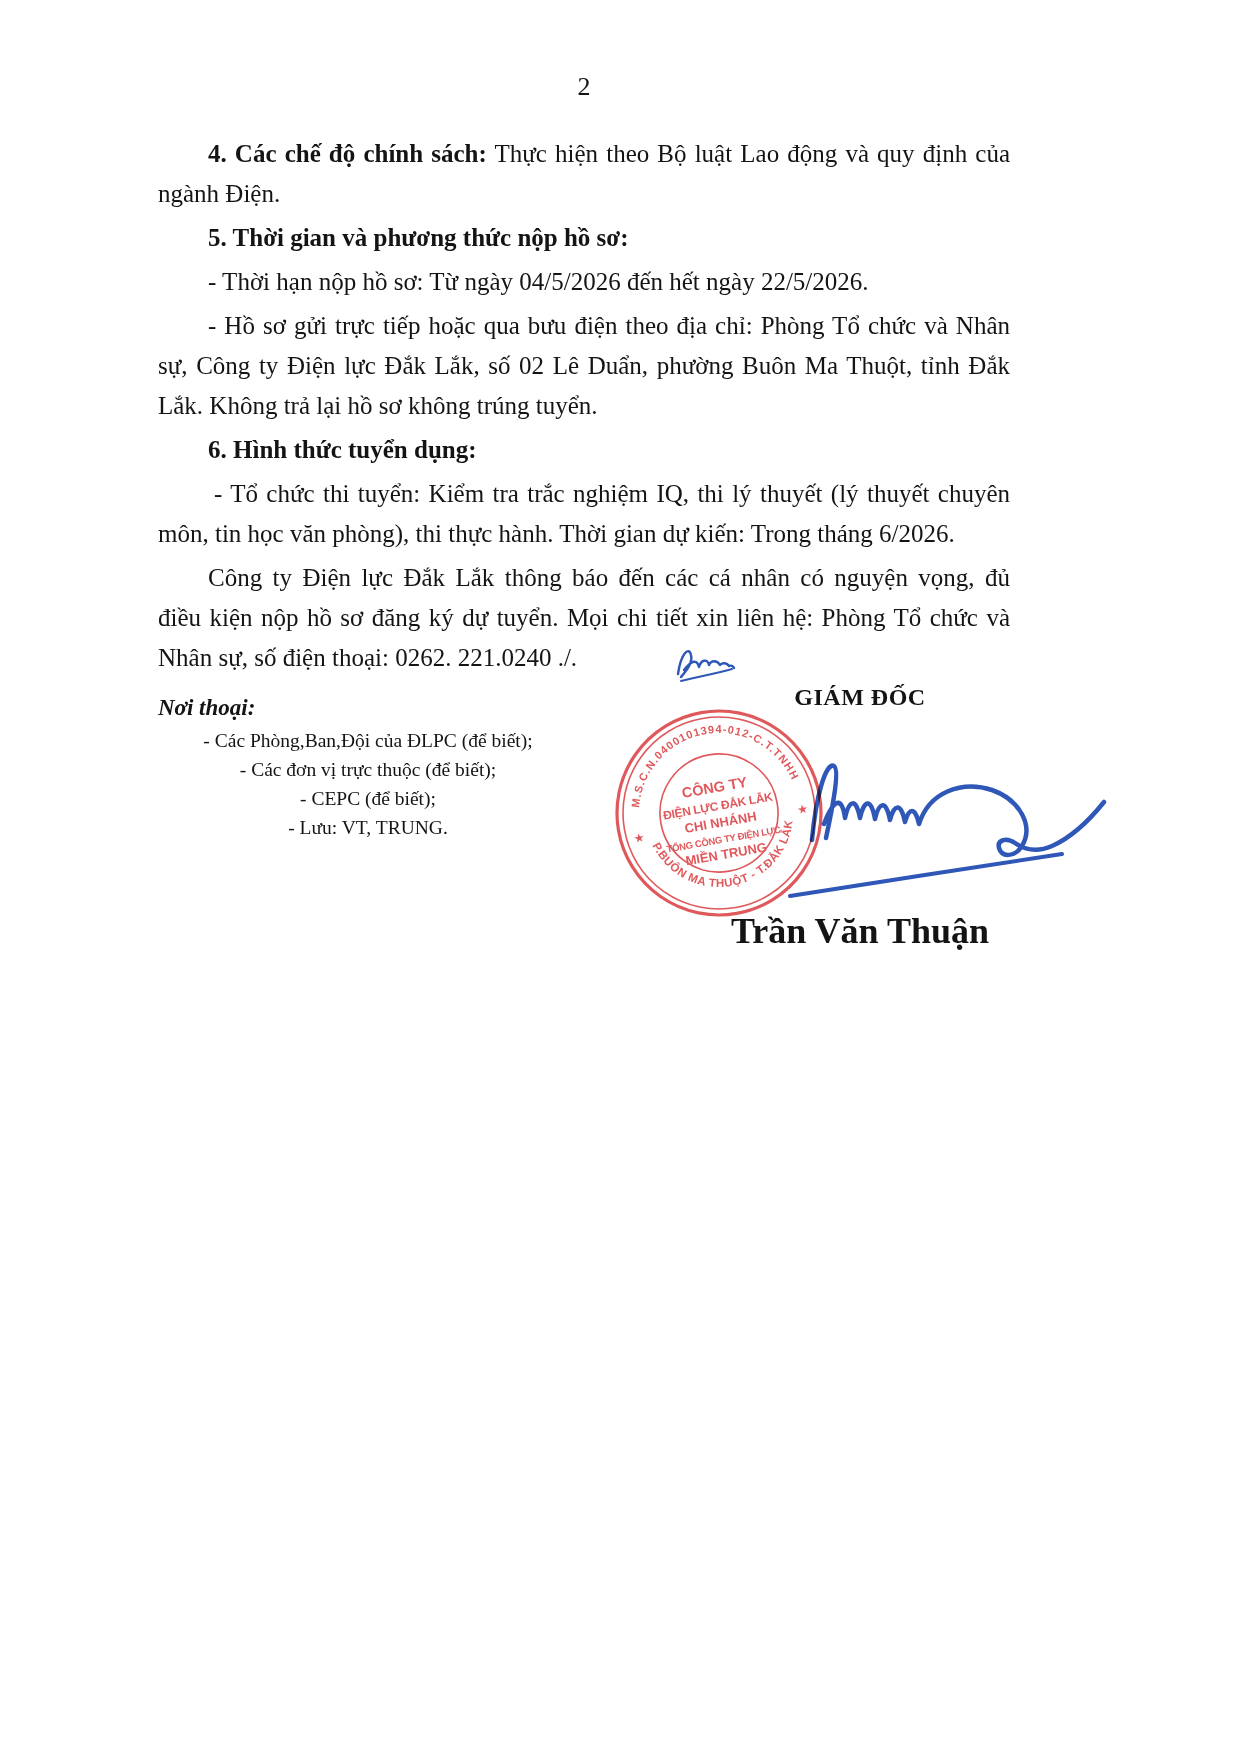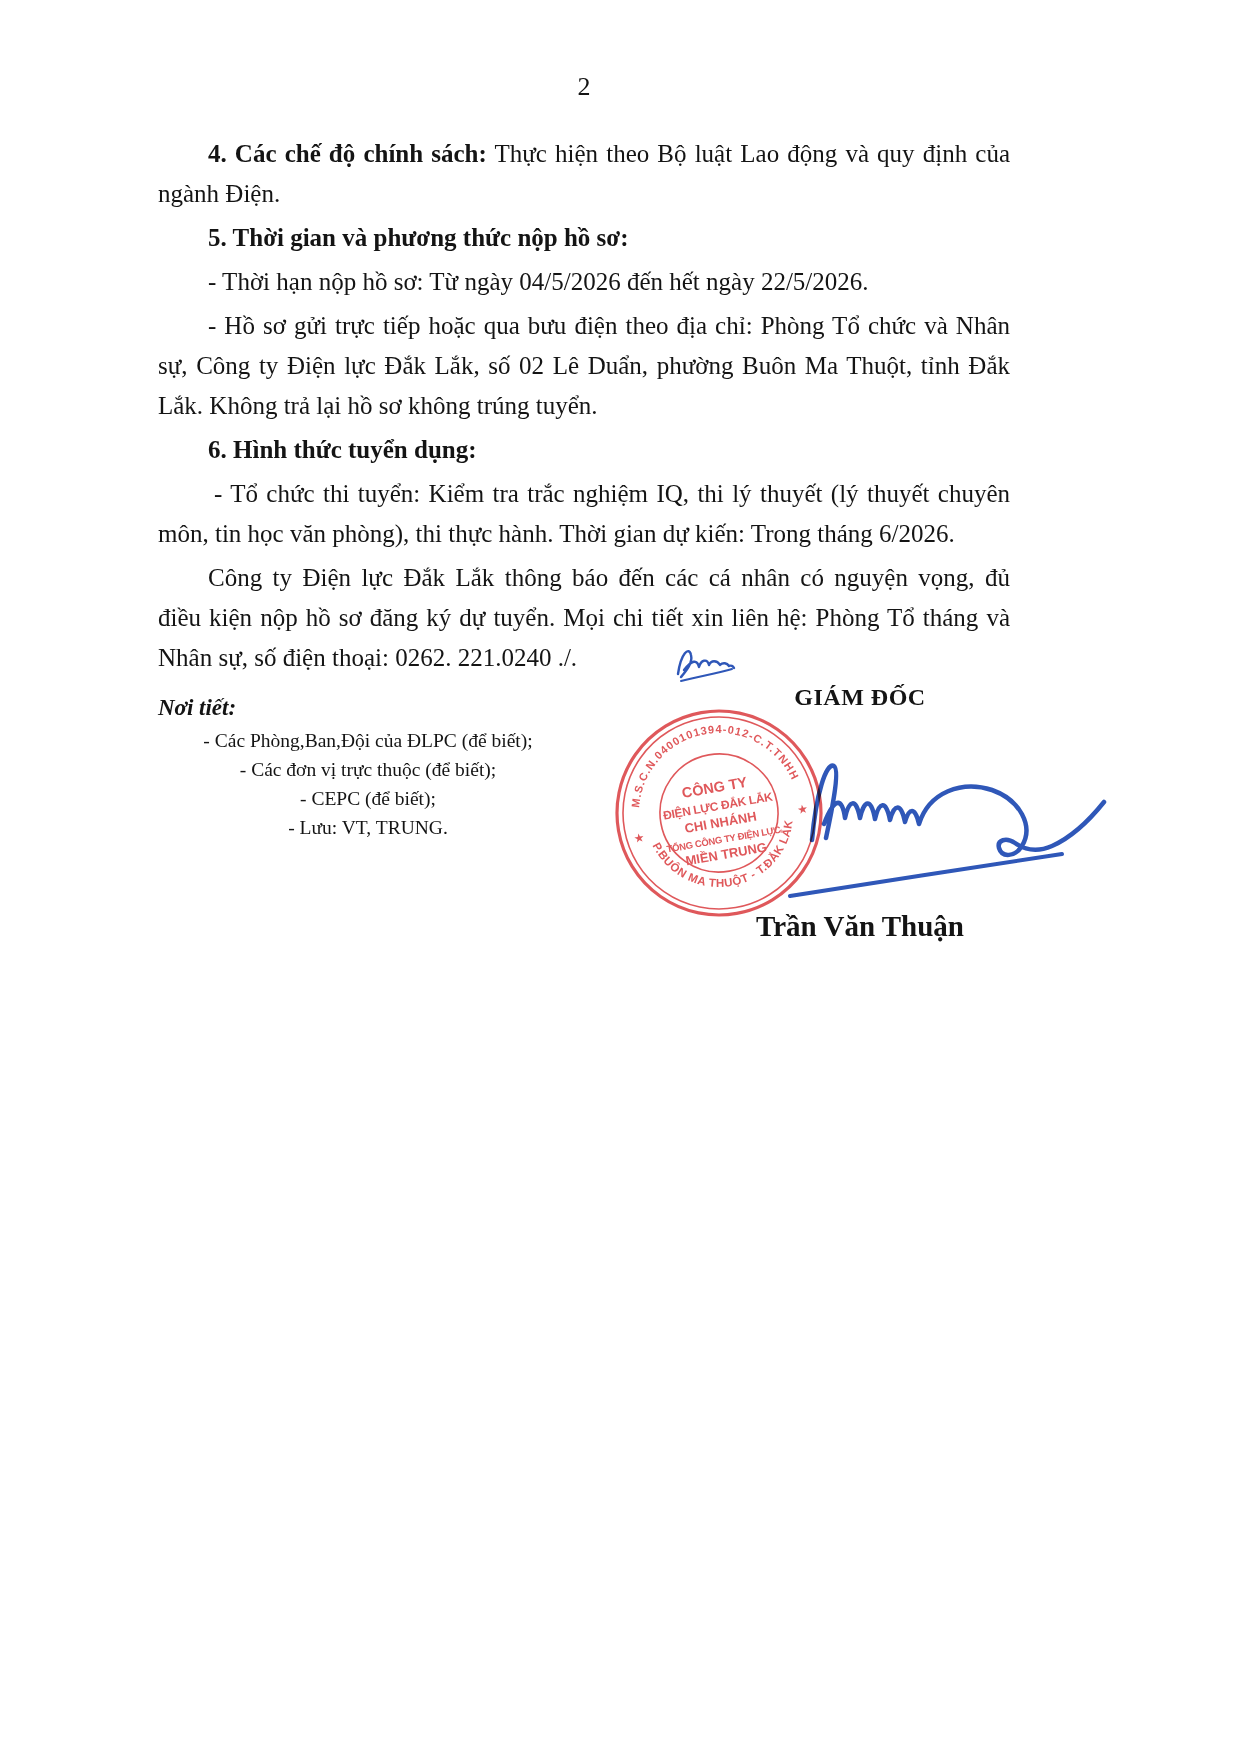--- a/index.html
+++ b/index.html
@@ -51,21 +51,21 @@
   .recipient-item{
     font-size:19.5px;height:29px;line-height:29px;text-align:center;
   }
   .director-title{
     position:absolute;left:730px;top:684px;width:260px;
     text-align:center;font-size:24px;font-weight:bold;
     letter-spacing:0.5px;
   }
   .signer-name{
     position:absolute;left:700px;top:910px;width:320px;
-    text-align:center;font-size:29px;font-weight:bold;
+    text-align:center;font-size:36px;font-weight:bold;
     z-index:5;
   }
   .stamp-wrap{
     position:absolute;left:612px;top:706px;width:214px;height:214px;
     z-index:2;mix-blend-mode:multiply;opacity:0.92;
   }
   .paraph-wrap{
     position:absolute;left:666px;top:640px;width:76px;height:48px;
     z-index:3;
   }
@@ -117,28 +117,28 @@
       <div class="line heading indent">6. Hình thức tuyển dụng:</div>
     </div>
 
     <div class="para">
       <div class="line jline indent2">- Tổ chức thi tuyển: Kiểm tra trắc nghiệm IQ, thi lý thuyết (lý thuyết chuyên</div>
       <div class="line">môn, tin học văn phòng), thi thực hành. Thời gian dự kiến: Trong tháng 6/2026.</div>
     </div>
 
     <div class="para">
       <div class="line jline indent">Công ty Điện lực Đắk Lắk thông báo đến các cá nhân có nguyện vọng, đủ</div>
-      <div class="line jline">điều kiện nộp hồ sơ đăng ký dự tuyển. Mọi chi tiết xin liên hệ: Phòng Tổ tháng và</div>
+      <div class="line jline">điều kiện nộp hồ sơ đăng ký dự tuyển. Mọi chi tiết xin liên hệ: Phòng Tổ chức và</div>
       <div class="line">Nhân sự, số điện thoại: 0262. 221.0240 ./.</div>
     </div>
 
   </div>
 
   <div class="recipients">
-    <div class="recipients-label">Nơi tiết:</div>
+    <div class="recipients-label">Nơi thoại:</div>
     <div class="recipient-item">- Các Phòng,Ban,Đội của ĐLPC (để biết);</div>
     <div class="recipient-item">- Các đơn vị trực thuộc (để biết);</div>
     <div class="recipient-item">- CEPC (để biết);</div>
     <div class="recipient-item">- Lưu: VT, TRUNG.</div>
   </div>
 
   <div class="director-title">GIÁM ĐỐC</div>
 
   <div class="paraph-wrap">
     <svg width="76" height="48" viewBox="0 0 76 48" xmlns="http://www.w3.org/2000/svg">

